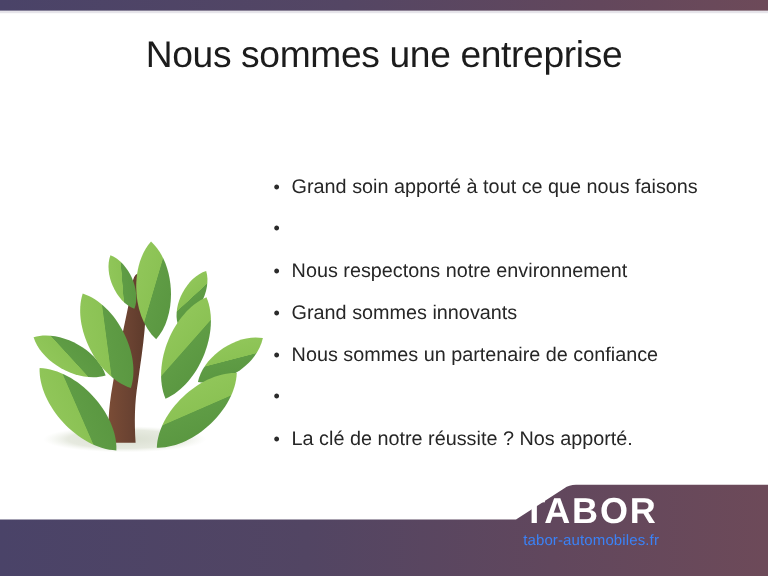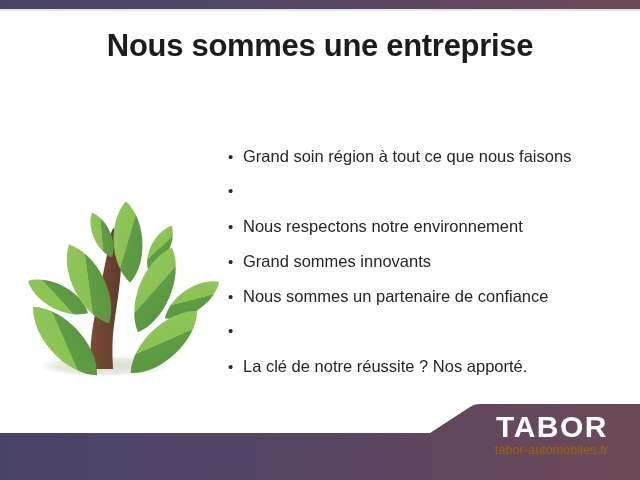--- a/index.html
+++ b/index.html
@@ -41,21 +41,21 @@
   }
 
   
   .headline {
     position: absolute;
     left: 0;
     top: 26px;
     width: 640px;
     text-align: center;
     font-size: 31px;
-    font-weight: bold;
+    font-weight: normal;
     line-height: 39px;
     color: #1c1c1c;
     letter-spacing: -0.3px;
   }
   .headline .accent {
     color: #6f9a4e;
   }
   .headline .ln2-gap {
     display: inline-block;
     width: 7px;
@@ -104,36 +104,35 @@
     top: 398px;
     width: 640px;
     height: 82px;
   }
   .footer-svg {
     position: absolute;
     left: 0; top: 0;
   }
   .logo-block {
     position: absolute;
-    right: 32px;
+    right: 14px;
     top: 13px;
-    text-align: right;
     width: 190px;
   }
   .logo-wordmark {
     font-size: 30px;
     font-weight: bold;
     letter-spacing: 1.5px;
     color: #ffffff;
     line-height: 31px;
     font-family: "Liberation Sans", sans-serif;
   }
   .logo-url {
     font-size: 12.5px;
-    color: #a16207;
+    color: #3b82f6;
     line-height: 15px;
     letter-spacing: 0.1px;
     margin-top: 1px;
   }
 </style>
 </head>
 <body>
 
 <div id="slide">
 
@@ -218,21 +217,21 @@
           <use href="#leafShape"></use>
         </g>
       </g>
     </svg>
   </div>
 
   <div class="bullets">
 
     <div class="bullet-row">
       <span class="bullet-dot">•</span>
-      <span class="bullet-text">Grand soin région à tout ce que nous faisons</span>
+      <span class="bullet-text">Grand soin apporté à tout ce que nous faisons</span>
     </div>
 
     <div class="bullet-row">
       <span class="bullet-dot">•</span>
     </div>
 
     <div class="bullet-row">
       <span class="bullet-dot">•</span>
       <span class="bullet-text">Nous respectons notre environnement</span>
     </div>

